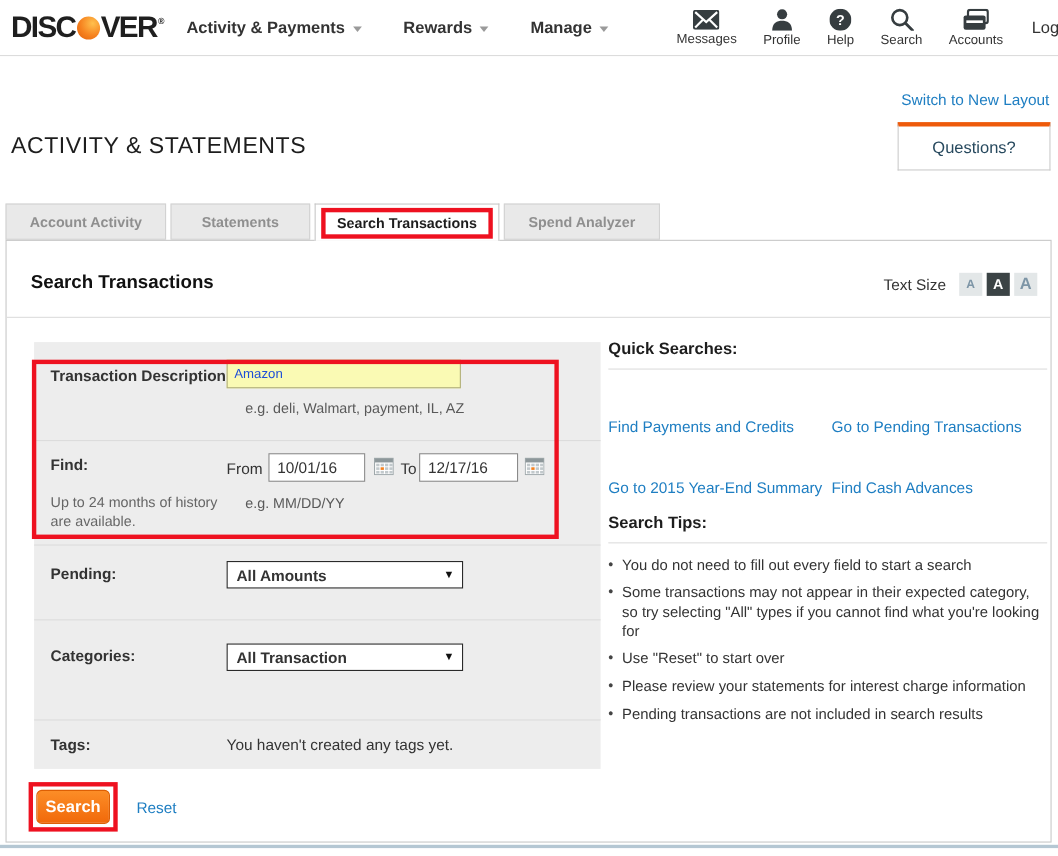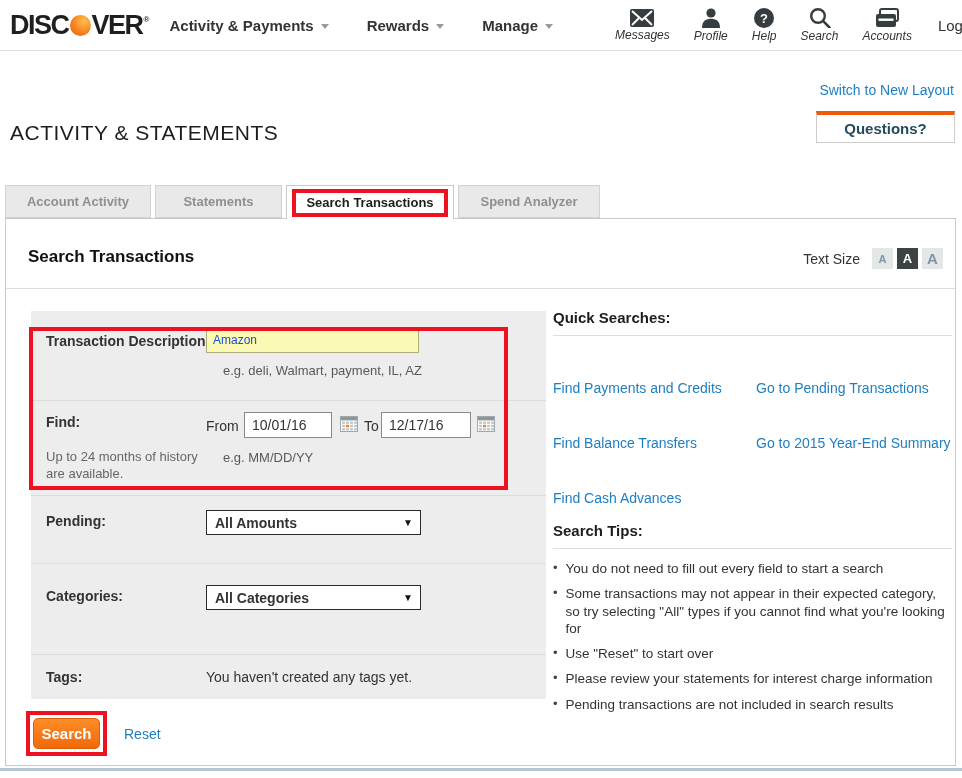--- a/index.html
+++ b/index.html
@@ -17,28 +17,28 @@
             background:radial-gradient(circle at 68% 30%, #ffc04d 0%, #f6821f 55%, #e2610c 100%); }
   .logo-tm { font-size:8px; vertical-align:top; margin-left:1px; margin-top:-10px; letter-spacing:0; }
   .nav { display:flex; margin-left:20px; }
   .nav-item { display:flex; align-items:center; font-size:15px; font-weight:bold; color:#333;
               margin-right:38px; cursor:pointer; white-space:nowrap; }
   .chevron { width:0; height:0; border-left:4px solid transparent; border-right:4px solid transparent;
              border-top:5px solid #9a9a9a; margin-left:7px; margin-top:2px; }
   .icon-group { margin-left:auto; display:flex; align-items:center; margin-right:14px; }
   .icon-item { display:flex; flex-direction:column; align-items:center; margin-left:24px; cursor:pointer; }
   .icon-item svg { display:block; }
-  .icon-label { font-size:12px; color:#333; margin-top:1px; white-space:nowrap;font-style:italic; }
+  .icon-label { font-size:12px; color:#333; margin-top:1px; white-space:nowrap; }
   .logout { font-size:15px; color:#333; margin-left:26px; cursor:pointer; white-space:nowrap; }
 
   
   .switch-link { position:absolute; top:82px; right:8px; font-size:14px; color:#1e7ec2; cursor:pointer; }
-  .questions-btn { position:absolute; top:111px; right:7px; width:139px; height:32px;
+  .questions-btn { position:absolute; top:111px; right:7px; width:139px; height:44px;
                    background:#fff; border:1px solid #ccc; border-top:4px solid #ee5a0a;
-                   color:#27495e; font-weight:bold; font-size:15px;
+                   color:#27495e; font-weight:normal; font-size:15px;
                    display:flex; align-items:center; justify-content:center; cursor:pointer; }
   .page-title { position:absolute; top:121px; left:10px; font-size:21px; color:#1d1d1d; letter-spacing:0.5px; }
 
   
   .tabs { position:absolute; top:185px; left:5px; display:flex; z-index:3; }
   .tab { height:33px; background:#e9e9e9; border:1px solid #d2d2d2; color:#8f8f8f;
          font-weight:bold; font-size:13px; display:flex; align-items:center; justify-content:center;
          margin-right:4px; cursor:pointer; }
   .tab:nth-child(1){ width:146px; } .tab:nth-child(2){ width:127px; }
   .tab:nth-child(3){ width:168px; } .tab:nth-child(4){ width:142px; }
@@ -277,21 +277,21 @@
         <span class="row-label">Pending:</span>
         <div class="fake-select">
           <span>All Amounts</span>
           <span class="select-arrow"></span>
         </div>
       </div>
 
       <div class="frow frow-cat">
         <span class="row-label">Categories:</span>
         <div class="fake-select">
-          <span>All Categories</span>
+          <span>All Transaction</span>
           <span class="select-arrow"></span>
         </div>
       </div>
 
       <div class="frow frow-tags">
         <span class="row-label">Tags:</span>
         <span class="tags-value">You haven't created any tags yet.</span>
       </div>
     </div>
 
@@ -299,21 +299,20 @@
       <button class="search-btn">Search</button>
     </div>
     <div class="reset-link">Reset</div>
 
     <div class="right-col">
       <div class="col-head qs-head">Quick Searches:</div>
       <div class="divider"></div>
       <div class="qs-links">
         <span class="qs-link">Find Payments and Credits</span>
         <span class="qs-link">Go to Pending Transactions</span>
-        <span class="qs-link">Find Balance Transfers</span>
         <span class="qs-link">Go to 2015 Year-End Summary</span>
         <span class="qs-link">Find Cash Advances</span>
       </div>
       <div class="col-head tips-head">Search Tips:</div>
       <div class="divider"></div>
       <div class="tips">
         <div class="tip">You do not need to fill out every field to start a search</div>
         <div class="tip">Some transactions may not appear in their expected category, so try selecting "All" types if you cannot find what you're looking for</div>
         <div class="tip">Use "Reset" to start over</div>
         <div class="tip">Please review your statements for interest charge information</div>

